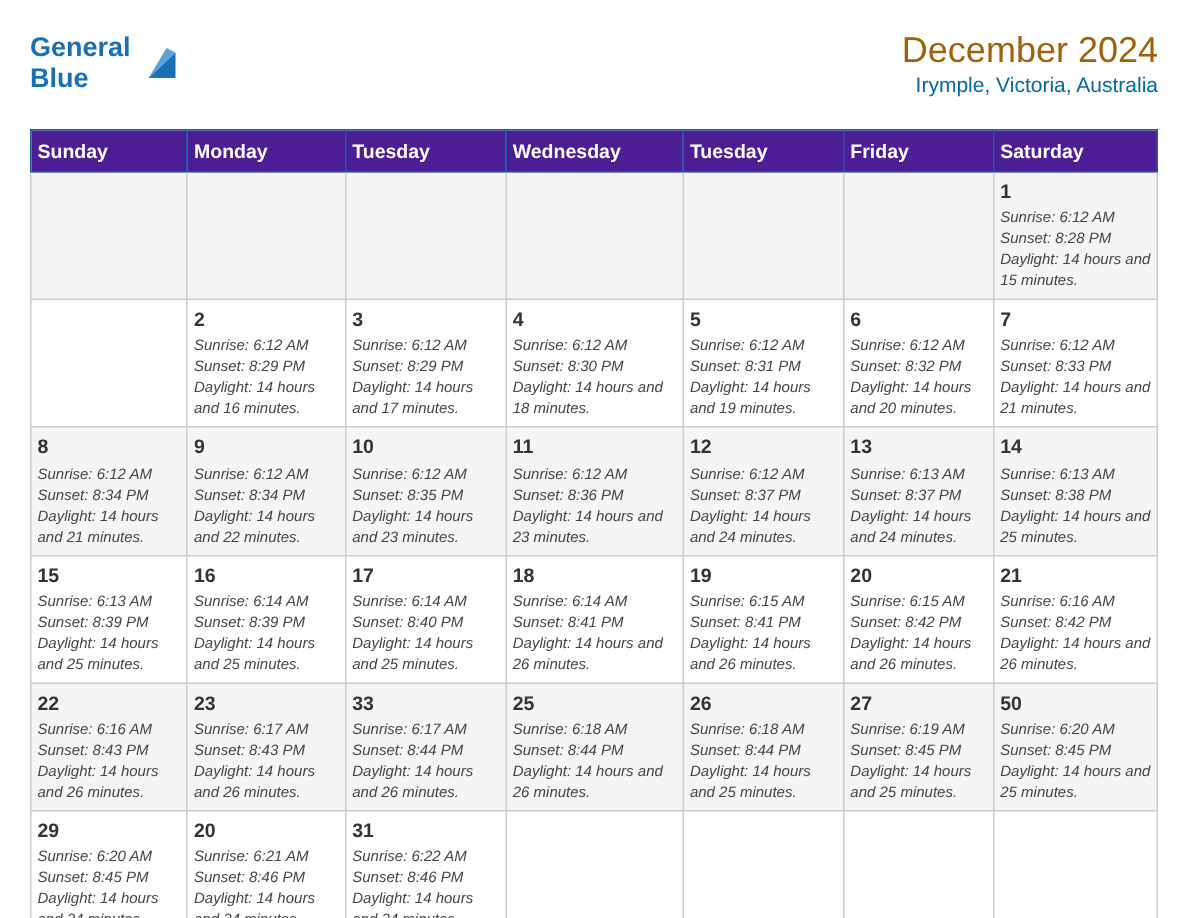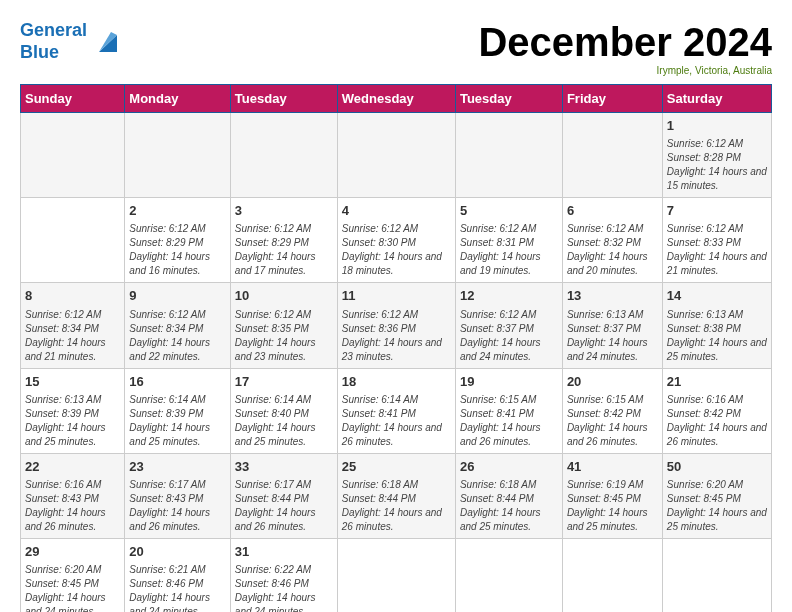--- a/index.html
+++ b/index.html
@@ -6,22 +6,22 @@
     body {
       font-family: Arial, sans-serif;
       background: #fff;
       width: 792px;
       min-height: 612px;
       padding: 20px;
     }
     .header {
       display: flex;
       justify-content: space-between;
-      align-items: flex-start;
-      margin-bottom: 8px;
+      align-items: flex-end;
+      margin-bottom: 22px;
     }
     .logo {
       display: flex;
       align-items: center;
     }
     .logo-text {
       font-size: 18px;
       font-weight: bold;
       color: #333;
       line-height: 1.2;
@@ -31,35 +31,35 @@
     }
     .logo-icon {
       width: 30px;
       height: 30px;
       margin-left: 2px;
     }
     .title-block {
       text-align: right;
     }
     .month-title {
-      font-size: 40px;
-      font-weight: bold;
-      color: #000000;
+      font-size: 24px;
+      font-weight: normal;
+      color: #a16207;
     }
     .subtitle {
-      font-size: 10px;
-      color: #4d7c0f;
+      font-size: 14px;
+      color: #0369a1;
     }
     table {
       width: 100%;
       border-collapse: collapse;
       font-size: 11px;
     }
     thead tr th {
-      background-color: #be185d;
+      background-color: #4c1d95;
       color: #fff;
       padding: 6px 4px;
       text-align: left;
       font-size: 13px;
       font-weight: bold;
       border: 1px solid #1a5a9a;
     }
     tbody tr td {
       border: 1px solid #ccc;
       vertical-align: top;
@@ -238,21 +238,21 @@
         </td>
         <td>
           <span class="day-num">25</span>
           <div class="day-info">Sunrise: 6:18 AM<br>Sunset: 8:44 PM<br>Daylight: 14 hours and 26 minutes.</div>
         </td>
         <td>
           <span class="day-num">26</span>
           <div class="day-info">Sunrise: 6:18 AM<br>Sunset: 8:44 PM<br>Daylight: 14 hours and 25 minutes.</div>
         </td>
         <td>
-          <span class="day-num">41</span>
+          <span class="day-num">27</span>
           <div class="day-info">Sunrise: 6:19 AM<br>Sunset: 8:45 PM<br>Daylight: 14 hours and 25 minutes.</div>
         </td>
         <td>
           <span class="day-num">50</span>
           <div class="day-info">Sunrise: 6:20 AM<br>Sunset: 8:45 PM<br>Daylight: 14 hours and 25 minutes.</div>
         </td>
       </tr>
       <tr>
         <td>
           <span class="day-num">29</span>

